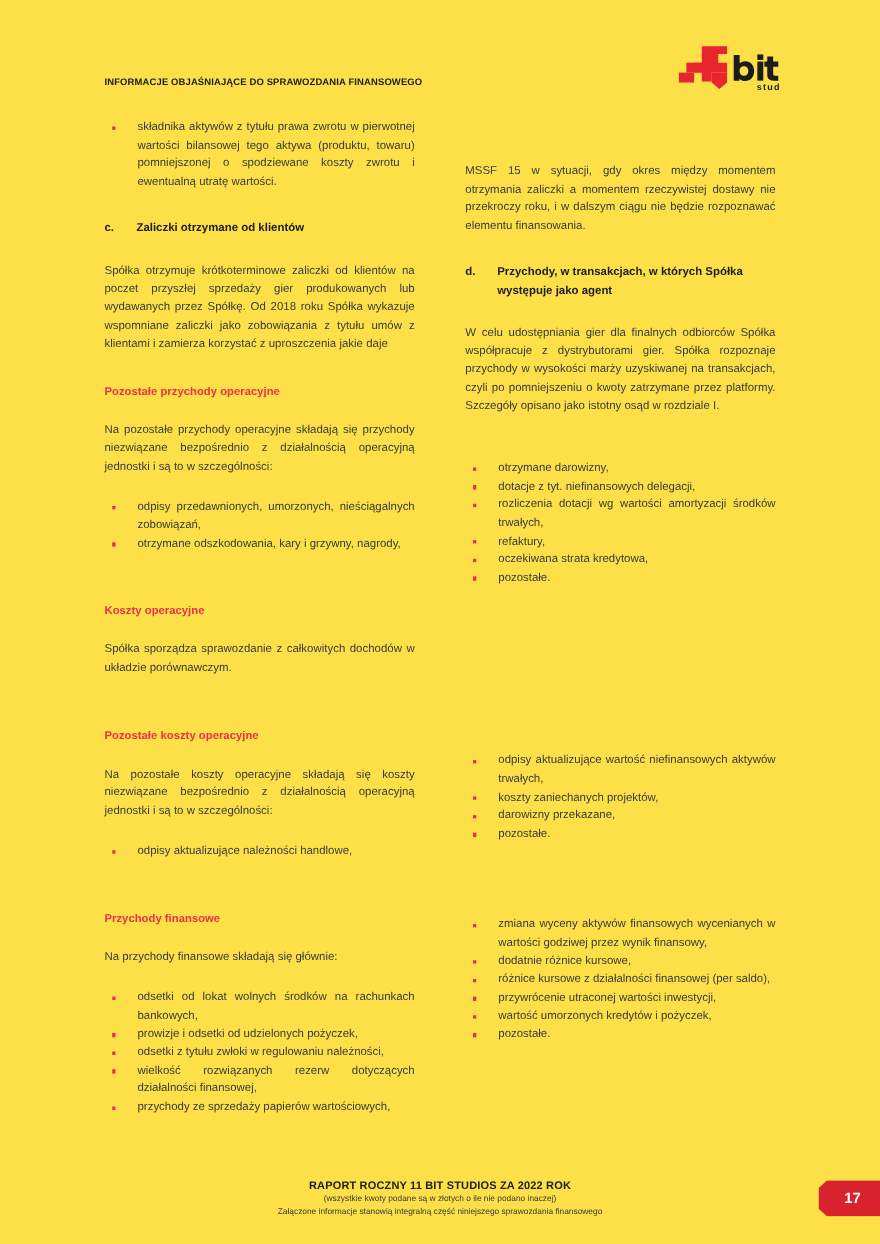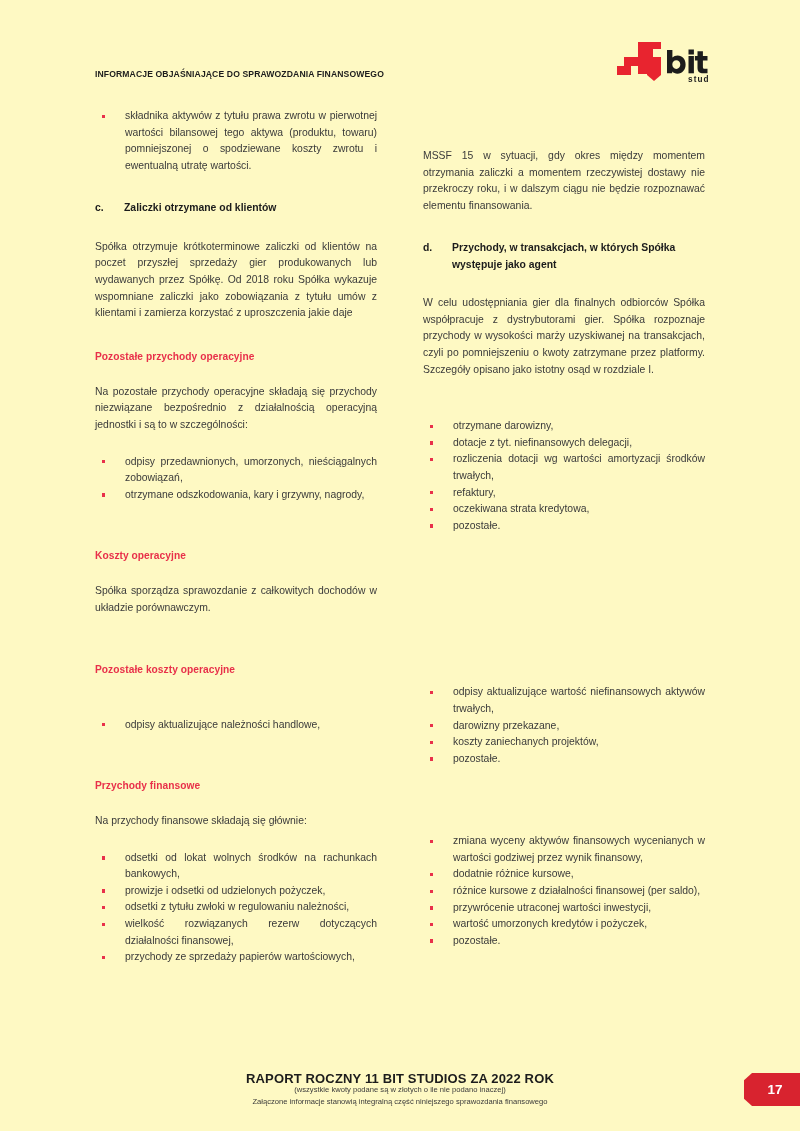--- a/index.html
+++ b/index.html
@@ -11,21 +11,21 @@
     width: 800px;
     height: 1131px;
     position: relative;
     font-family: "Liberation Sans", sans-serif;
     color: #2b2b2b;
     overflow: hidden;
   }
   .page {
     position: absolute;
     inset: 0;
-    background: #fef9c3;
+    background: #fde047;
   }
 
   
   .header {
     position: absolute;
     top: 38px;
     left: 0;
     right: 0;
     height: 56px;
   }
@@ -129,21 +129,21 @@
 
   
   .footer {
     position: absolute;
     left: 0;
     right: 0;
     bottom: 24px;
     text-align: center;
   }
   .footer-line1 {
-    font-size: 13px;
+    font-size: 10px;
     font-weight: bold;
     color: #1c1c1c;
     letter-spacing: 0.15px;
     line-height: 11.5px;
   }
   .footer-line2,
   .footer-line3 {
     font-size: 7.6px;
     color: #3a3a3a;
     line-height: 11.5px;
@@ -235,20 +235,21 @@
     <div class="gap-20"></div>
 
     <p class="body">Spółka sporządza sprawozdanie z całkowitych dochodów w układzie porównawczym.</p>
 
     <div class="gap-46"></div>
 
     <h3 class="red-head">Pozostałe koszty operacyjne</h3>
 
     <div class="gap-20"></div>
 
+    <p class="body">Na pozostałe koszty operacyjne składają się koszty niezwiązane bezpośrednio z działalnością operacyjną jednostki i są to w szczególności:</p>
 
     <div class="gap-20"></div>
 
     <ul class="blist">
       <li class="left">odpisy aktualizujące należności handlowe,</li>
     </ul>
 
     <div class="gap-46"></div>
 
     <h3 class="red-head">Przychody finansowe</h3>
@@ -291,22 +292,22 @@
       <li>rozliczenia dotacji wg wartości amortyzacji środków trwałych,</li>
       <li class="left">refaktury,</li>
       <li class="left">oczekiwana strata kredytowa,</li>
       <li class="left">pozostałe.</li>
     </ul>
 
     <div class="gap-150"></div>
 
     <ul class="blist">
       <li>odpisy aktualizujące wartość niefinansowych aktywów trwałych,</li>
+      <li class="left">koszty zaniechanych projektów,</li>
       <li class="left">darowizny przekazane,</li>
-      <li class="left">koszty zaniechanych projektów,</li>
       <li class="left">pozostałe.</li>
     </ul>
 
     <div class="gap-66"></div>
 
     <ul class="blist">
       <li>zmiana wyceny aktywów finansowych wycenianych w wartości godziwej przez wynik finansowy,</li>
       <li class="left">dodatnie różnice kursowe,</li>
       <li>różnice kursowe z działalności finansowej (per saldo),</li>
       <li class="left">przywrócenie utraconej wartości inwestycji,</li>

